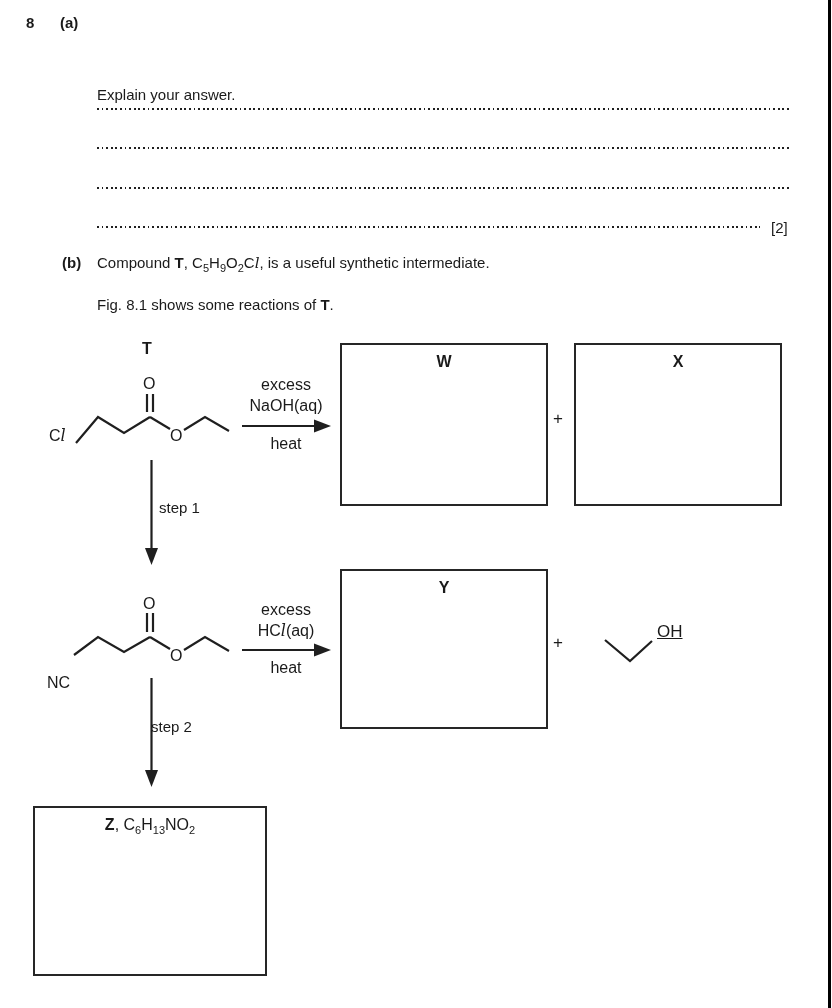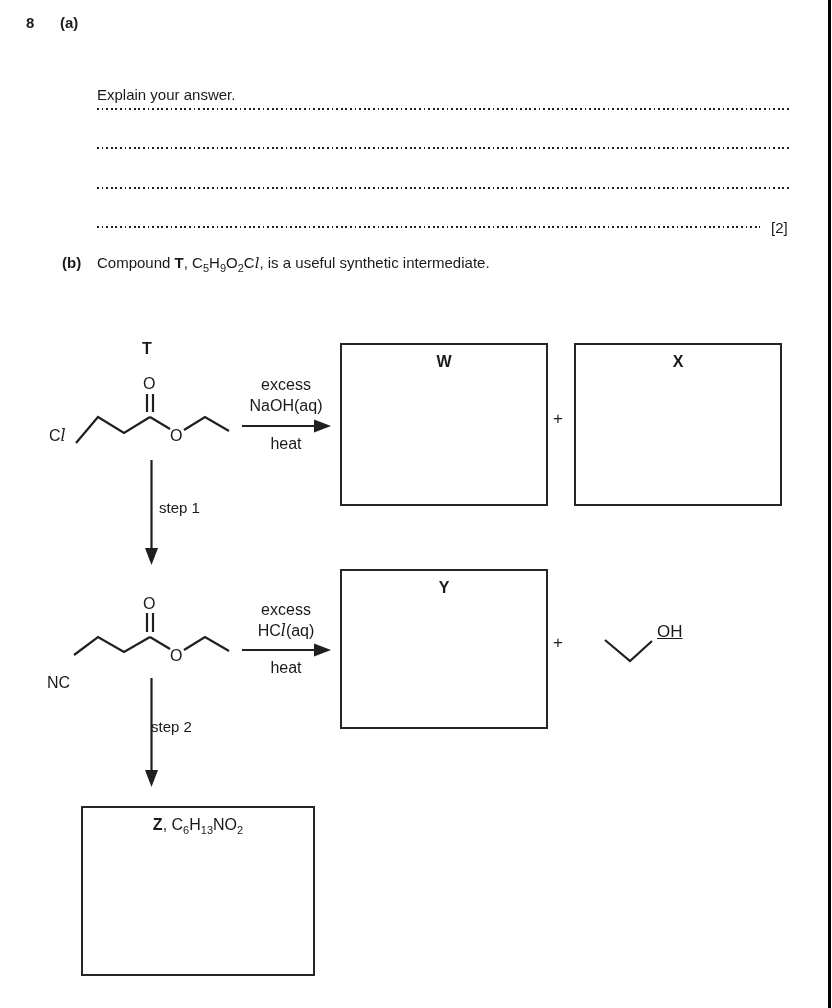--- a/index.html
+++ b/index.html
@@ -38,20 +38,21 @@
   <div class="abs" style="left:97px;top:58px;margin-top:28px;">Explain your answer.</div>
 
   <div class="dotline" style="left:97px;top:108px;width:693px;"></div>
   <div class="dotline" style="left:97px;top:147px;width:693px;"></div>
   <div class="dotline" style="left:97px;top:187px;width:693px;"></div>
   <div class="dotline" style="left:97px;top:226px;width:663px;"></div>
   <div class="abs" style="left:771px;top:219px;">[2]</div>
 
   <div class="abs bold" style="left:62px;top:254px;">(b)</div>
   <div class="abs" style="left:97px;top:254px;"><span>Compound </span><span class="bold">T</span><span>, C</span><sub>5</sub><span>H</span><sub>9</sub><span>O</span><sub>2</sub><span>C</span><span class="itl">l</span><span>, is a useful synthetic intermediate.</span></div>
+  <div class="abs" style="left:97px;top:296px;"><span>Fig. 8.1 shows some reactions of </span><span class="bold">T</span><span>.</span></div>
 
   <svg class="diagram" width="832" height="1008" viewBox="0 0 832 1008">
 
     <g stroke="#1f1f1f" stroke-width="2.2" fill="none">
       <path d="M76,443 L98,417 L124,433 L150,417"></path>
       <path d="M147,412 L147,394"></path>
       <path d="M153,412 L153,394"></path>
       <path d="M150,417 L170,429"></path>
       <path d="M184,430 L205,417 L229,431"></path>
     </g>
@@ -119,17 +120,17 @@
   <div class="ansbox" style="left:574px;top:343px;width:208px;height:163px;">
     <span class="boxlabel">X</span>
   </div>
 
   <div class="ansbox" style="left:340px;top:569px;width:208px;height:160px;">
     <span class="boxlabel">Y</span>
   </div>
   <div class="abs" style="left:553px;top:632px;font-size:17px;">+</div>
   <div class="atom" style="left:657px;top:623px;font-size:17px;text-decoration:underline;">OH</div>
 
-  <div class="ansbox" style="left:33px;top:806px;width:234px;height:170px;margin-left:48px;">
+  <div class="ansbox" style="left:33px;top:806px;width:234px;height:170px;">
     <span style="font-size:16px;"><span class="bold">Z</span><span>, C</span><sub>6</sub><span>H</span><sub>13</sub><span>NO</span><sub>2</sub></span>
   </div>
 
 </div>
 
 </body></html>

